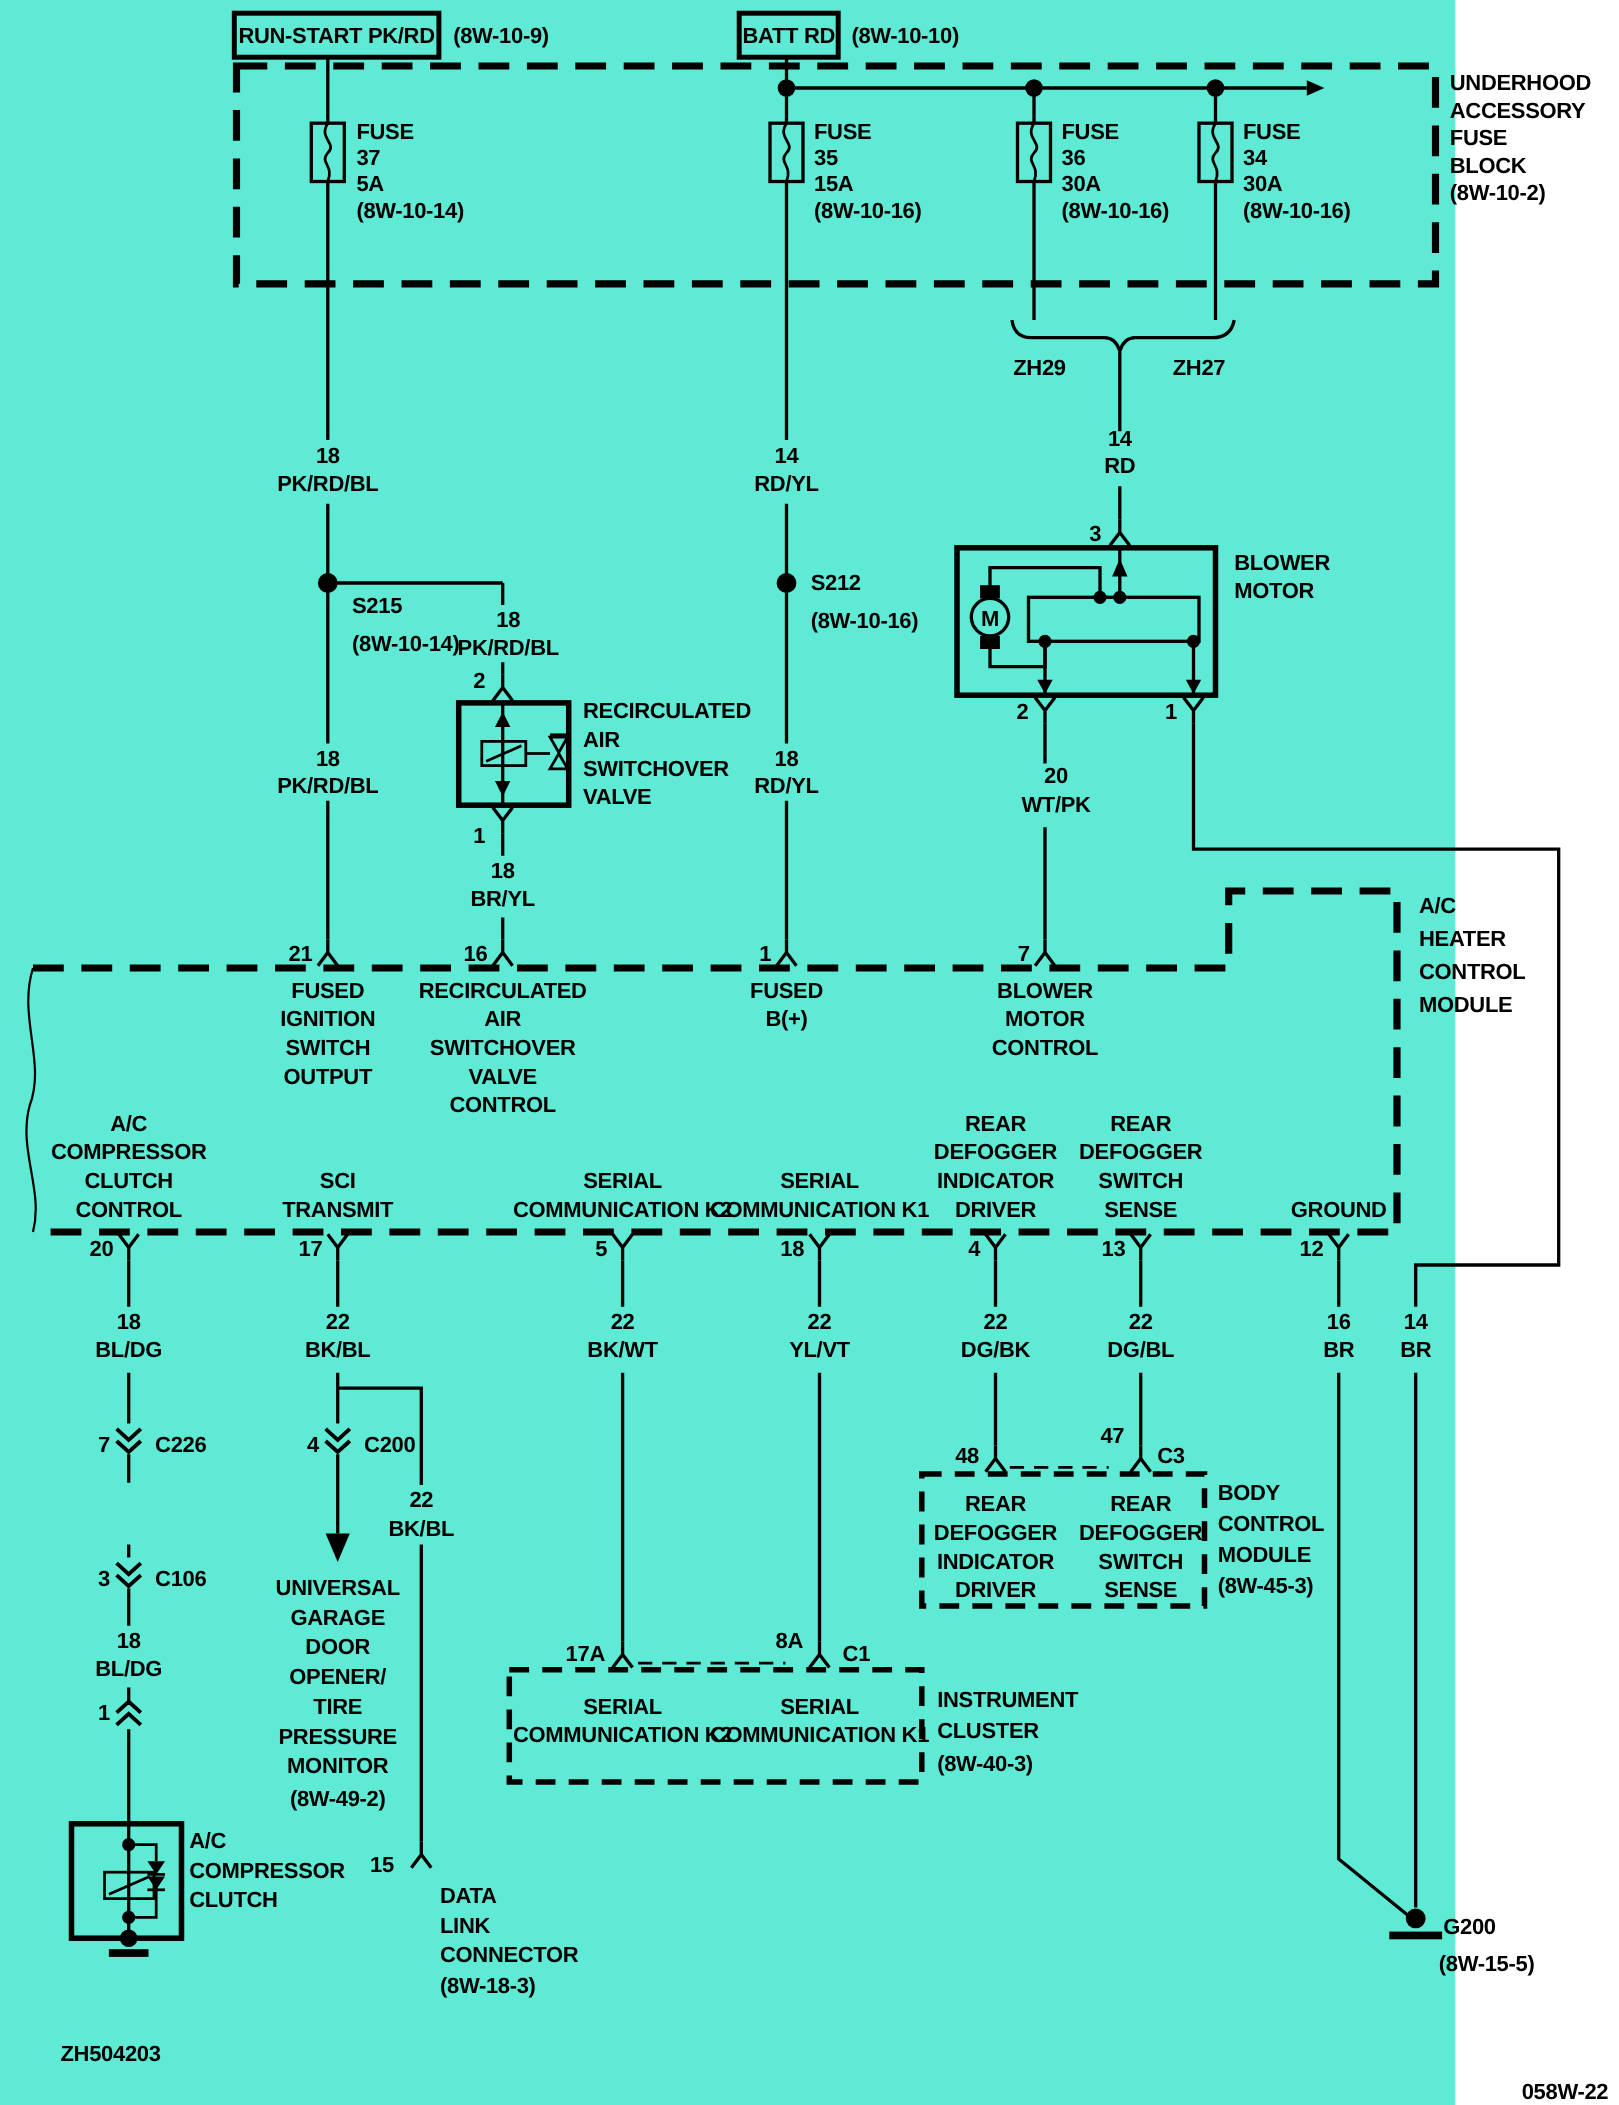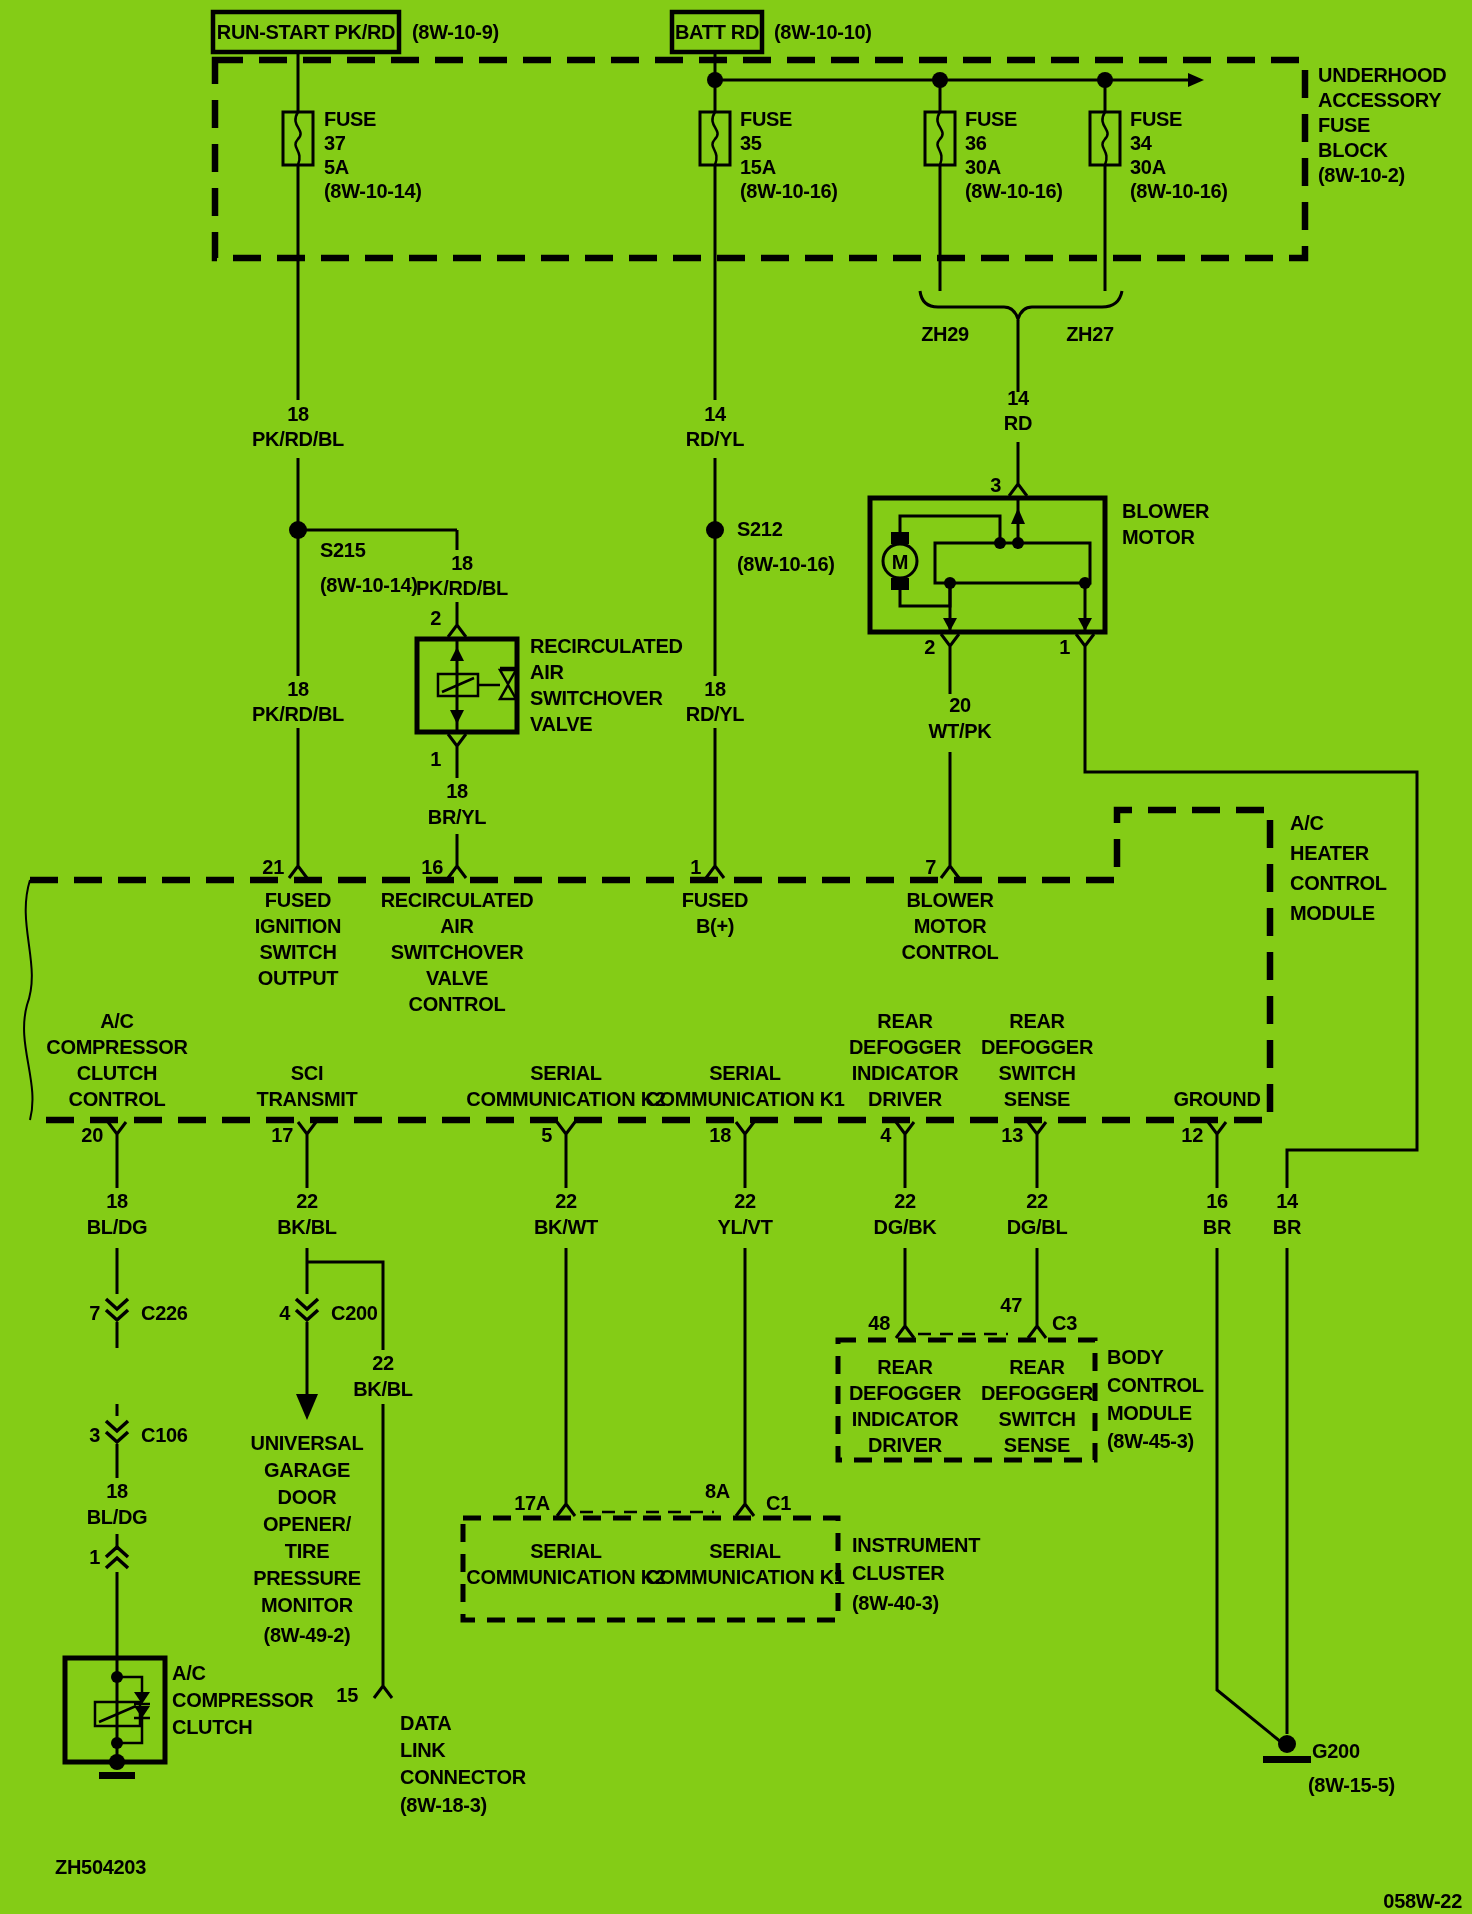--- a/index.html
+++ b/index.html
@@ -1,16 +1,16 @@
 <!DOCTYPE html>
 <html><head>
 <meta charset="utf-8">
 <style>
   html,body{margin:0;padding:0;background:#ffffff;}
-  #stage{width:1472px;height:1914px;position:relative;background:#84cc16;text-decoration:underline;}
+  #stage{width:1323px;height:1914px;position:relative;background:#5eead4;text-decoration:underline;}
   svg{display:block;}
   text{font-family:"Liberation Sans","DejaVu Sans",sans-serif;font-weight:bold;font-size:20px;fill:#000;letter-spacing:-0.3px;}
   .w{stroke:#000;stroke-width:3;fill:none;}
   .w2{stroke:#000;stroke-width:2.5;fill:none;}
   .box{stroke:#000;stroke-width:5;fill:none;}
   .box4{stroke:#000;stroke-width:4.5;fill:none;}
   .fuse{stroke:#000;stroke-width:3;fill:none;}
   .dashbig{stroke:#000;stroke-width:6.5;fill:none;stroke-dasharray:28 16;}
   .dashmed{stroke:#000;stroke-width:5;fill:none;stroke-dasharray:18 12;}
   .dashsm{stroke:#000;stroke-width:2.5;fill:none;stroke-dasharray:13 9;}

